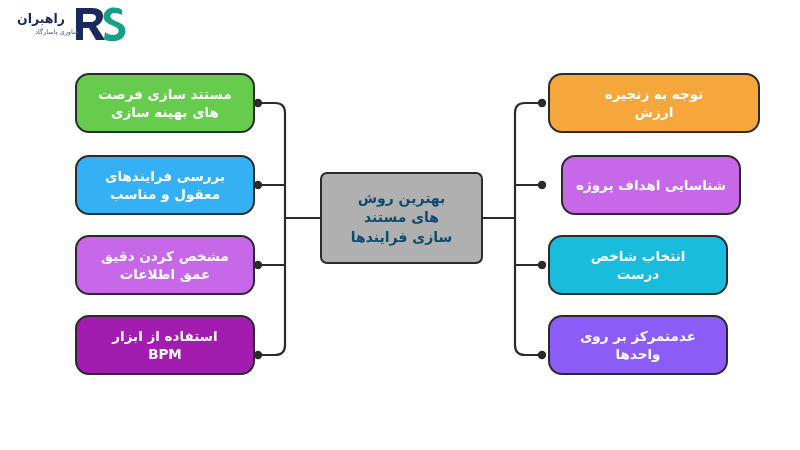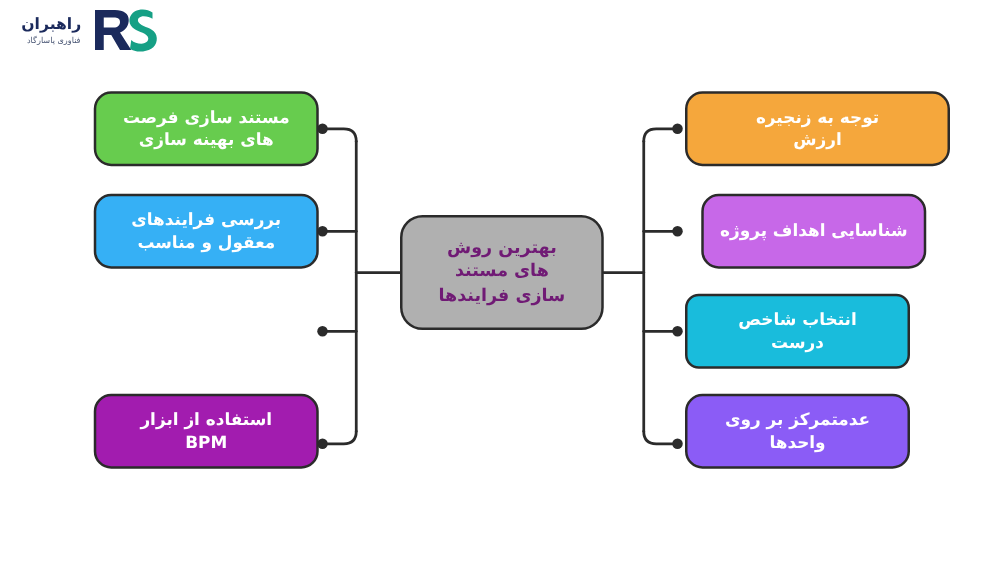--- a/index.html
+++ b/index.html
@@ -45,21 +45,20 @@
     font-weight: bold;
     color: #1b2a5c;
     white-space: nowrap;
     direction: rtl;
   }
   #logo .logo-text-sub {
     position: absolute;
     right: 50px;
     top: 24px;
     width: 70px;
-    text-align: center;
     font-size: 6.5px;
     color: #4a5775;
     letter-spacing: 0.2px;
     white-space: nowrap;
     direction: rtl;
   }
 
   
   #connectors {
     position: absolute;
@@ -81,23 +80,23 @@
     text-align: center;
     color: #ffffff;
     font-weight: bold;
     font-size: 13.5px;
     line-height: 1.35;
     direction: rtl;
     padding: 4px 8px;
     white-space: pre-line;
   }
   .node.center {
-    color: #701a75;
+    color: #0c4a6e;
     font-size: 14px;
-    border-radius: 18px;
+    border-radius: 7px;
     line-height: 1.4;
   }
 
   
   .left-0 { left: 75px; top: 73px;  width: 180px; height: 60px; }
   .left-1 { left: 75px; top: 155px; width: 180px; height: 60px; }
   .left-2 { left: 75px; top: 235px; width: 180px; height: 60px; }
   .left-3 { left: 75px; top: 315px; width: 180px; height: 60px; }
 
   
@@ -154,27 +153,29 @@
       <circle cx="542" cy="185" r="4.2"></circle>
       <circle cx="542" cy="265" r="4.2"></circle>
       <circle cx="542" cy="355" r="4.2"></circle>
     </g>
   </svg>
 
   <div class="node left-0" style="background-color: rgb(103, 204, 78);">مستند سازی فرصت
 های بهینه سازی</div>
   <div class="node left-1" style="background-color: rgb(54, 176, 245);">بررسی فرایندهای
 معقول و مناسب</div>
+  <div class="node left-2" style="background-color: rgb(199, 104, 232);">مشخص کردن دقیق
+عمق اطلاعات</div>
   <div class="node left-3" style="background-color: #a21caf;">استفاده از ابزار
 BPM</div>
 
   <div class="node center" style="background-color: rgb(176, 176, 176);">بهترین روش
 های مستند
 سازی فرایندها</div>
 
   <div class="node right-0" style="background-color: rgb(245, 167, 60);">توجه به زنجیره
 ارزش</div>
   <div class="node right-1" style="background-color: rgb(199, 104, 232);">شناسایی اهداف پروژه</div>
-  <div class="node right-2" style="background-color: rgb(25, 188, 220); border-radius: 11px;">انتخاب شاخص
+  <div class="node right-2" style="background-color: rgb(25, 188, 220);">انتخاب شاخص
 درست</div>
   <div class="node right-3" style="background-color: #8b5cf6;">عدمتمرکز بر روی واحدها</div>
 
 </div>
 
 </body></html>

